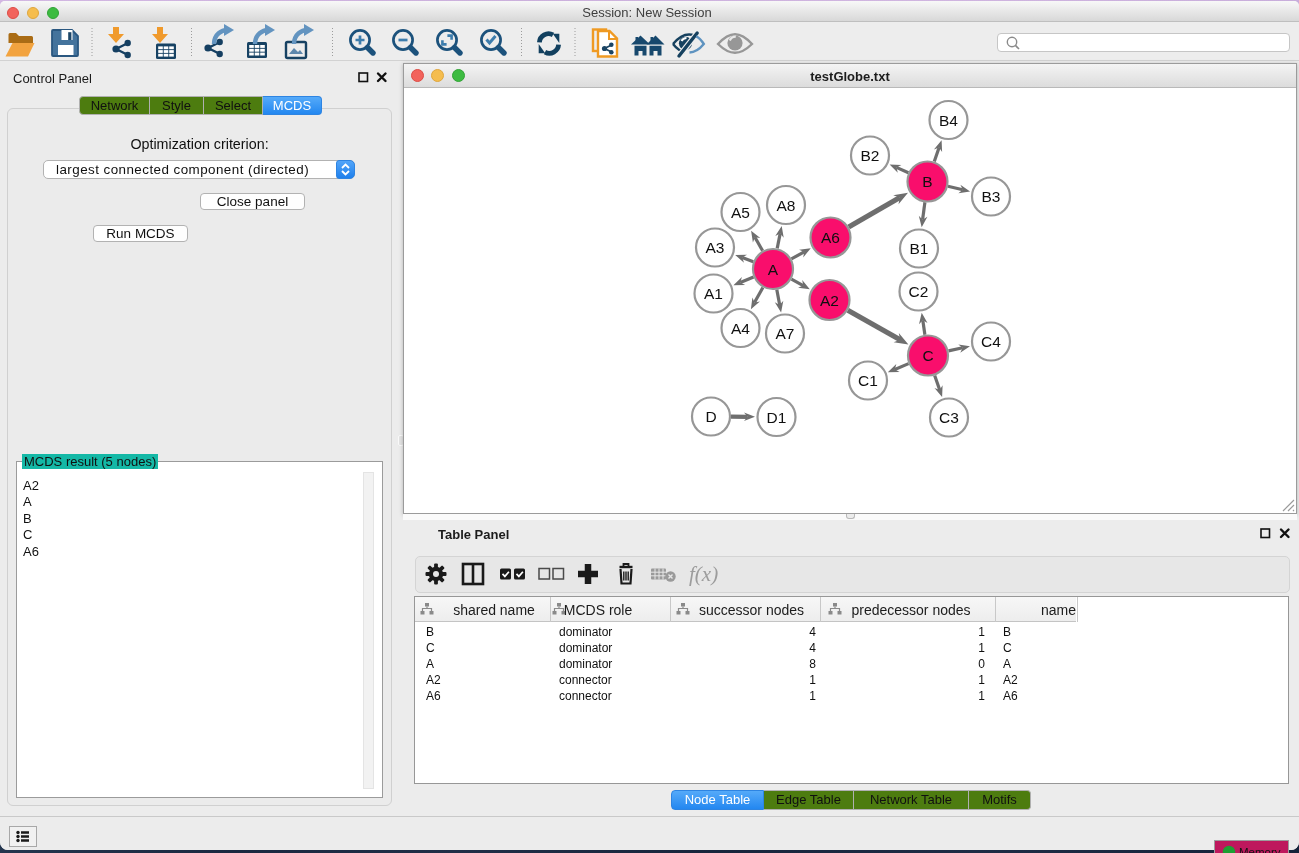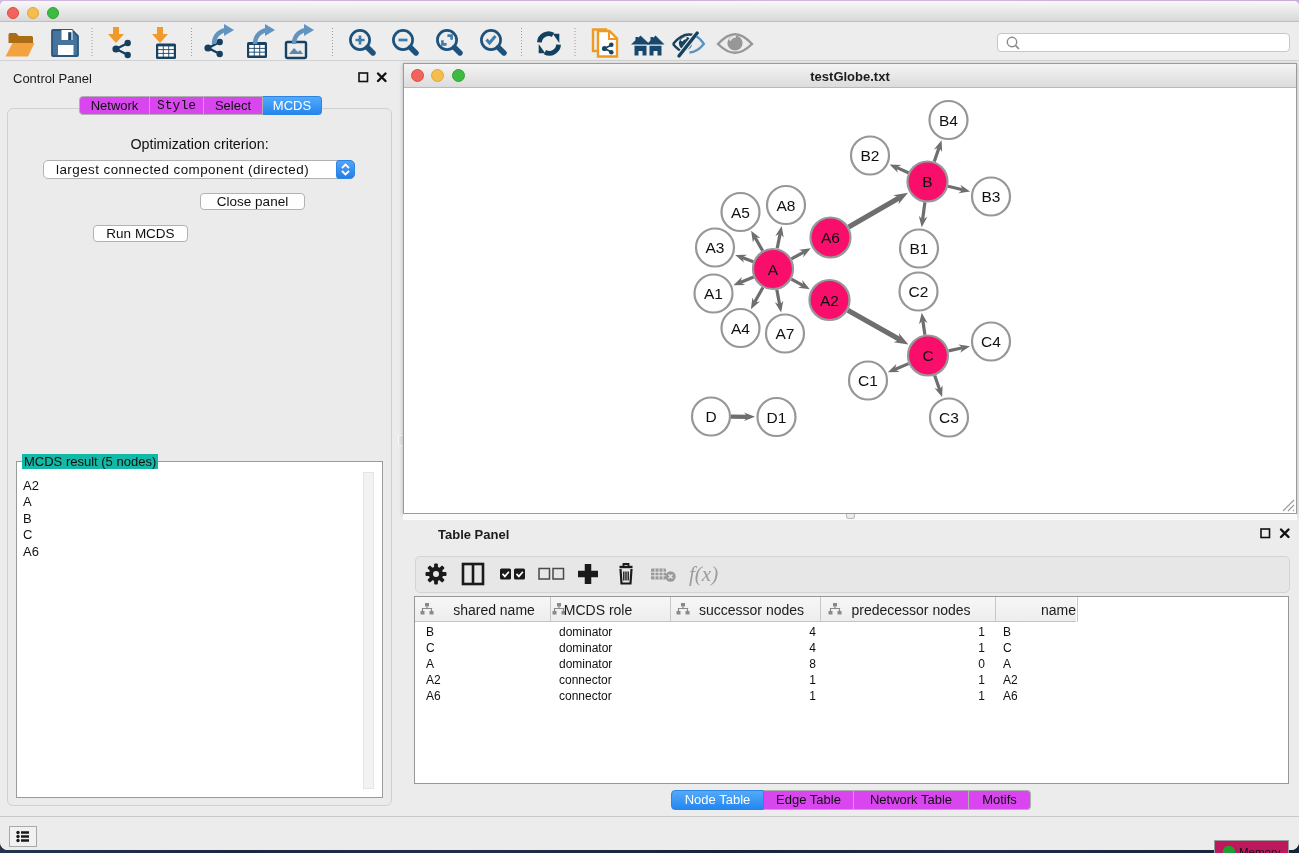--- a/index.html
+++ b/index.html
@@ -15,21 +15,21 @@
   #titlebar .t { position:absolute; top:3.5px; width:100%; text-align:center; text-indent:-5px;
     font-size:13px; color:#3e3e3e; }
   #toolbar { position:absolute; left:0; top:21px; width:1299px; height:39px;
     background:#ededed; border-bottom:1px solid #d2d2d2; }
   #searchbox { position:absolute; left:997px; top:11px; width:293px; height:19px;
     background:#fff; border:1px solid #c6c6c6; border-radius:4px; }
   
   #cpanel-title, #tpanel-title { position:absolute; font-size:13px; color:#1b1b1b; }
   .winbtns { position:absolute; }
   .tabgroup { position:absolute; display:flex; height:19px; z-index:5; }
-  .tabgroup .tab { border:1px solid #b0b0b0; border-left:none; background:#d946ef;
+  .tabgroup .tab { border:1px solid #b0b0b0; border-left:none; background:#4d7c0f;
      font-size:13px; color:#101010; text-align:center; line-height:17px; }
   .tabgroup .tab.first { border-left:1px solid #b0b0b0; border-radius:4px 0 0 4px; }
   .tabgroup .tab.last { border-radius:0 4px 4px 0; }
   .tabgroup .tab.sel { background:linear-gradient(#55aaf9,#2387f0); color:#fff; border-color:#2d84e2; }
   #cpanel-body { position:absolute; left:7px; top:107px; width:385px; height:698px;
     background:#ebebeb; border:1px solid #d0d0d0; border-radius:6px; }
   #combo { position:absolute; left:43px; top:159px; width:312px; height:19px;
     background:#fff; border:1px solid #b2b2b2; border-radius:5px; font-size:13.4px; letter-spacing:0.45px;
     color:#101010; line-height:17.5px; padding-left:12px; }
   #combo .cap { position:absolute; right:-1px; top:-1px; width:19px; height:19px;
@@ -70,20 +70,21 @@
     background:#f1f1f1; border:1px solid #a8a8a8; }
 </style>
 </head>
 <body>
 <div id="deskTop"></div>
 <div id="app">
 <div id="titlebar">
   <div class="tl" style="left:7px;background:#f2635c;border:1px solid #dd4c45;"></div>
   <div class="tl" style="left:26.5px;background:#f5bd4e;border:1px solid #dfa63d;"></div>
   <div class="tl" style="left:46.5px;background:#3dbb41;border:1px solid #31a336;"></div>
+  <div class="t">Session: New Session</div>
 </div>
 <div id="toolbar">
 <svg width="1299" height="38" style="position:absolute;left:0;top:0">
 
   <g>
     <path d="M8.5,34 V12.5 q0,-1.5 1.5,-1.5 h6 l3,3 h12.5 q1.5,0 1.5,1.5 v5.5 h-24.5 z" fill="#aa6c15"></path>
     <path d="M5.5,34.5 L12.5,21 H34.5 L28,34.5 Z" fill="#f2a33f"></path>
   </g>
 
   <g transform="translate(65,21)">
@@ -240,21 +241,21 @@
 </div>
 </div>
 
 <div id="cpanel-title" style="left:13px;top:70px;">Control Panel</div>
 <svg class="winbtns" style="left:358px;top:70px;" width="32" height="13">
   <rect x="1" y="2" width="8.5" height="8.5" fill="none" stroke="#111" stroke-width="1.6"></rect>
   <path d="M20,2.5 L27.5,10 M27.5,2.5 L20,10" stroke="#111" stroke-width="2.4" stroke-linecap="round"></path>
 </svg>
 <div class="tabgroup" style="left:79px;top:95px;">
   <div class="tab first" style="width:71px;">Network</div>
-  <div class="tab" style="width:54px;font-family:Liberation Mono, monospace;">Style</div>
+  <div class="tab" style="width:54px;">Style</div>
   <div class="tab" style="width:59px;">Select</div>
   <div class="tab last sel" style="width:59px;">MCDS</div>
 </div>
 <div id="cpanel-body"></div>
 <div style="position:absolute;left:0px;top:134.5px;width:399px;text-align:center;font-size:14.3px;color:#101010;">Optimization criterion:</div>
 <div id="combo">largest connected component (directed)
   <div class="cap">
     <svg width="17" height="17">
           <path d="M5,7 L8.5,3.5 L12,7 M5,10 L8.5,13.5 L12,10" stroke="#fff" stroke-width="1.8" fill="none"></path>
         </svg>

